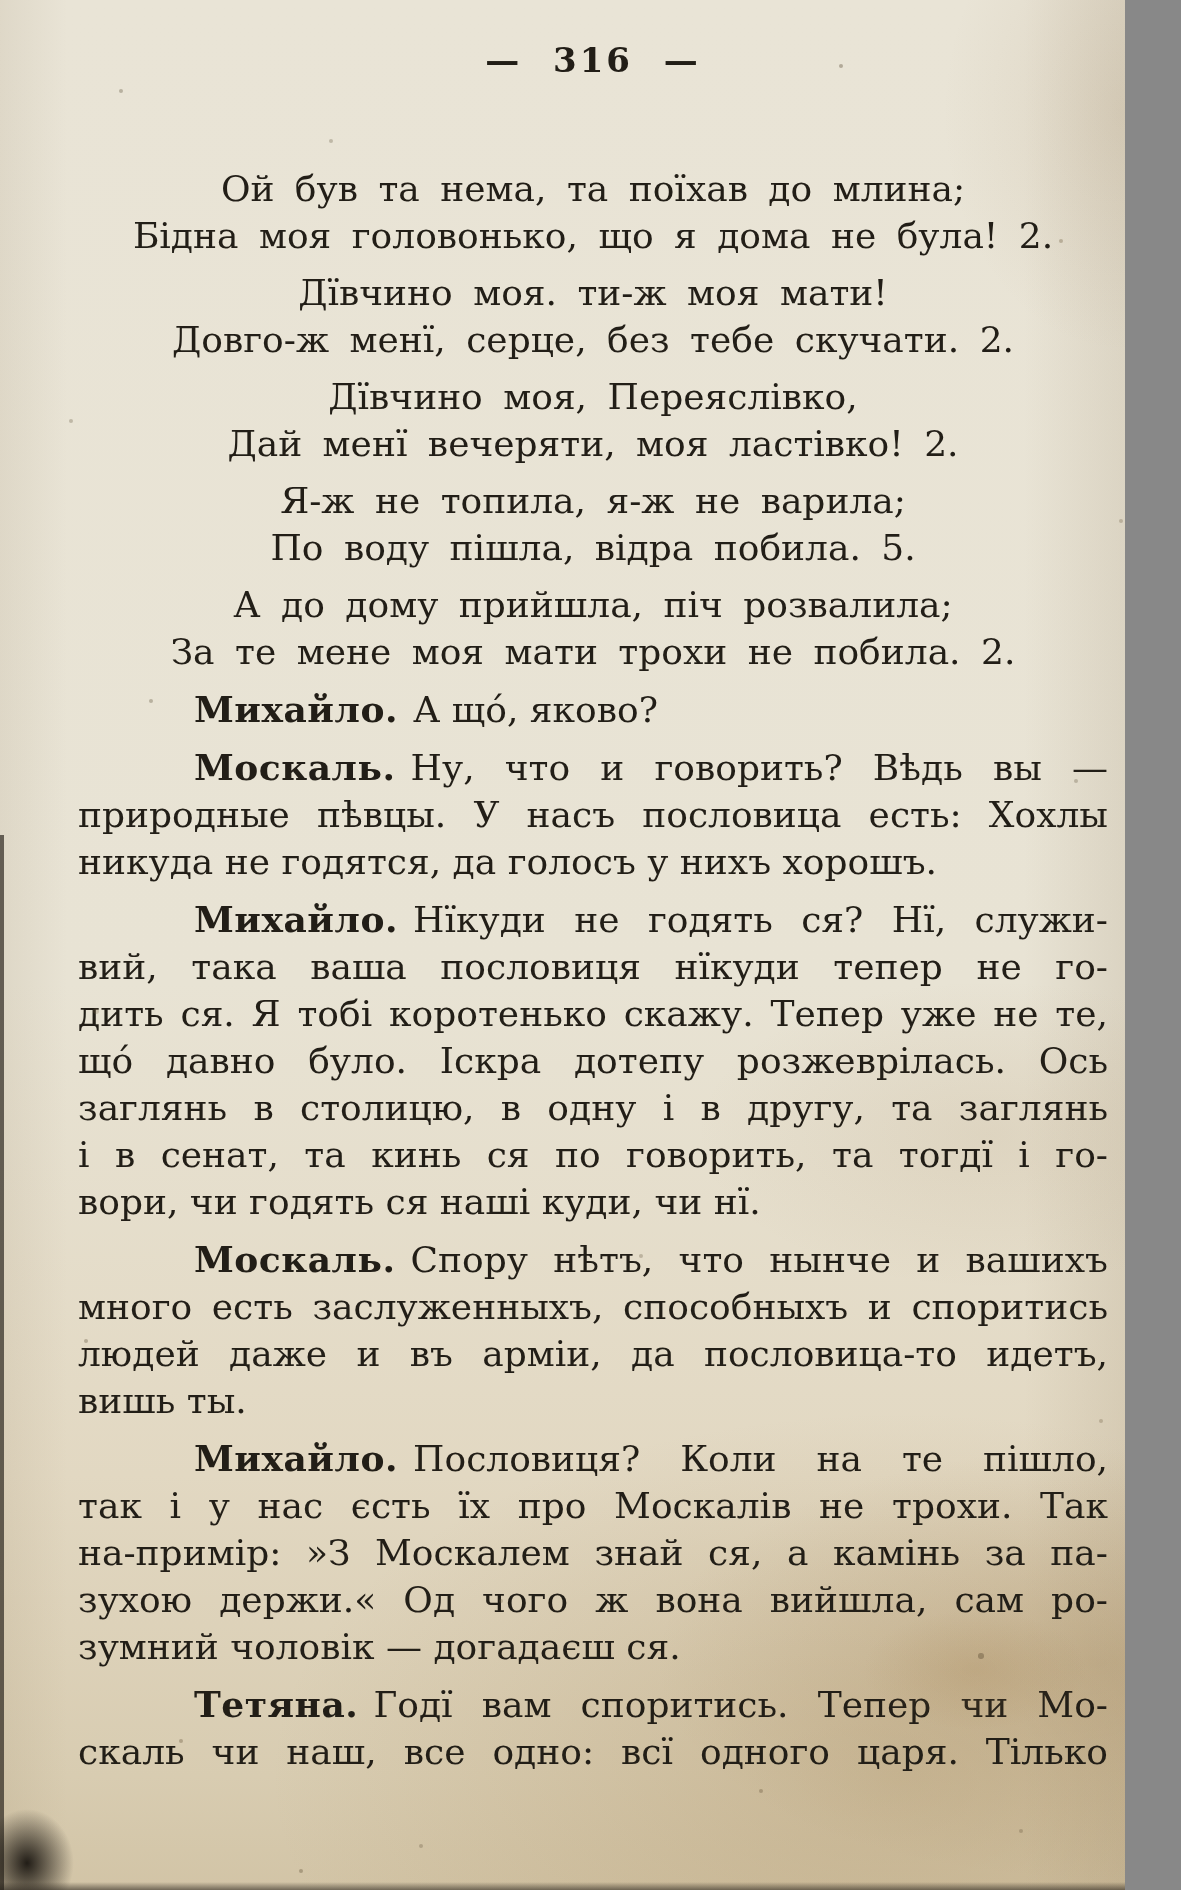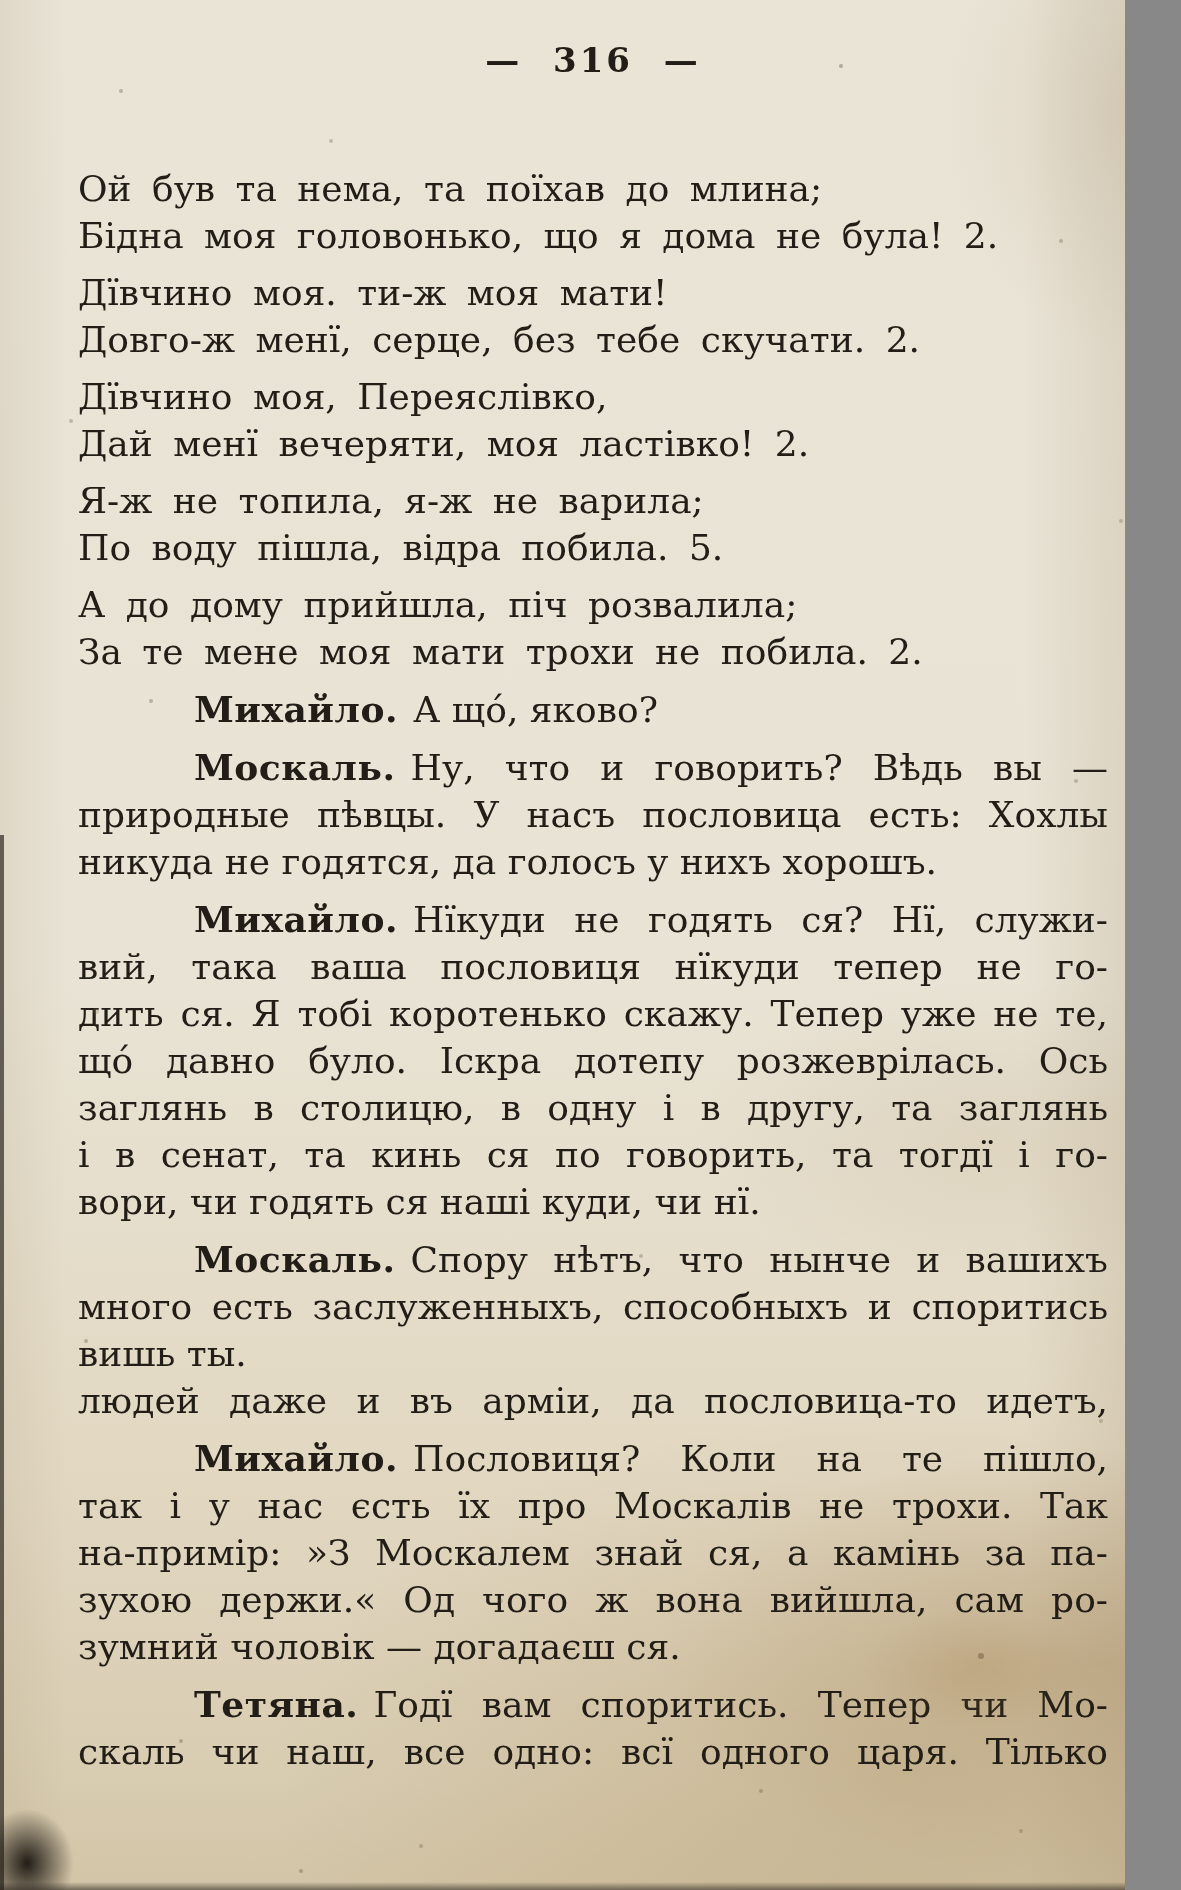--- a/index.html
+++ b/index.html
@@ -30,21 +30,21 @@
   .text-column {
     position: absolute;
     left: 78px; top: 168px; width: 1030px;
   }
   .line {
     margin: 0 0 5px 0;
     line-height: 42px;
     font-size: 36px;
     white-space: normal;
   }
-  .verse { word-spacing: 9px; text-align: left; }
+  .verse { word-spacing: 9px; text-align: center; }
   .para  { text-indent: 116px; }
   .fill  { text-align: justify; text-align-last: justify; }
   .gap   { margin-top: 15px; }
   .sp    { font-weight: 700; margin-right: 0.42em; letter-spacing: 0.5px; }
   
   .edge-left-strip {
     position: absolute; left: 0; top: 835px; width: 4px; height: 1055px;
     background: rgba(32,27,21,0.65);
   }
   .corner-bl-shadow {
@@ -108,22 +108,22 @@
     <p class="line">никуда не годятся, да голосъ у нихъ хорошъ.</p>
     <p class="line para fill gap"><span class="sp">Михайло.</span><span>Нїкуди не годять ся? Нї, служи-</span></p>
     <p class="line fill">вий, така ваша пословиця нїкуди тепер не го-</p>
     <p class="line fill">дить ся. Я тобі коротенько скажу. Тепер уже не те,</p>
     <p class="line fill">що́ давно було. Іскра дотепу розжеврілась. Ось</p>
     <p class="line fill">заглянь в столицю, в одну і в другу, та заглянь</p>
     <p class="line fill">і в сенат, та кинь ся по говорить, та тогдї і го-</p>
     <p class="line">вори, чи годять ся наші куди, чи нї.</p>
     <p class="line para fill gap"><span class="sp">Москаль.</span><span>Спору нѣтъ, что нынче и вашихъ</span></p>
     <p class="line fill">много есть заслуженныхъ, способныхъ и споритись</p>
+    <p class="line fill">людей даже и въ арміи, да пословица-то идетъ,</p>
     <p class="line">вишь ты.</p>
-    <p class="line fill">людей даже и въ арміи, да пословица-то идетъ,</p>
     <p class="line para fill gap"><span class="sp">Михайло.</span><span>Пословиця? Коли на те пішло,</span></p>
     <p class="line fill">так і у нас єсть їх про Москалів не трохи. Так</p>
     <p class="line fill">на-примір: »З Москалем знай ся, а камінь за па-</p>
     <p class="line fill">зухою держи.« Од чого ж вона вийшла, сам ро-</p>
     <p class="line">зумний чоловік — догадаєш ся.</p>
     <p class="line para fill gap"><span class="sp">Тетяна.</span><span>Годї вам споритись. Тепер чи Мо-</span></p>
     <p class="line fill">скаль чи наш, все одно: всї одного царя. Тілько</p>
   </div>
 
   <div class="stain-tr"></div>

